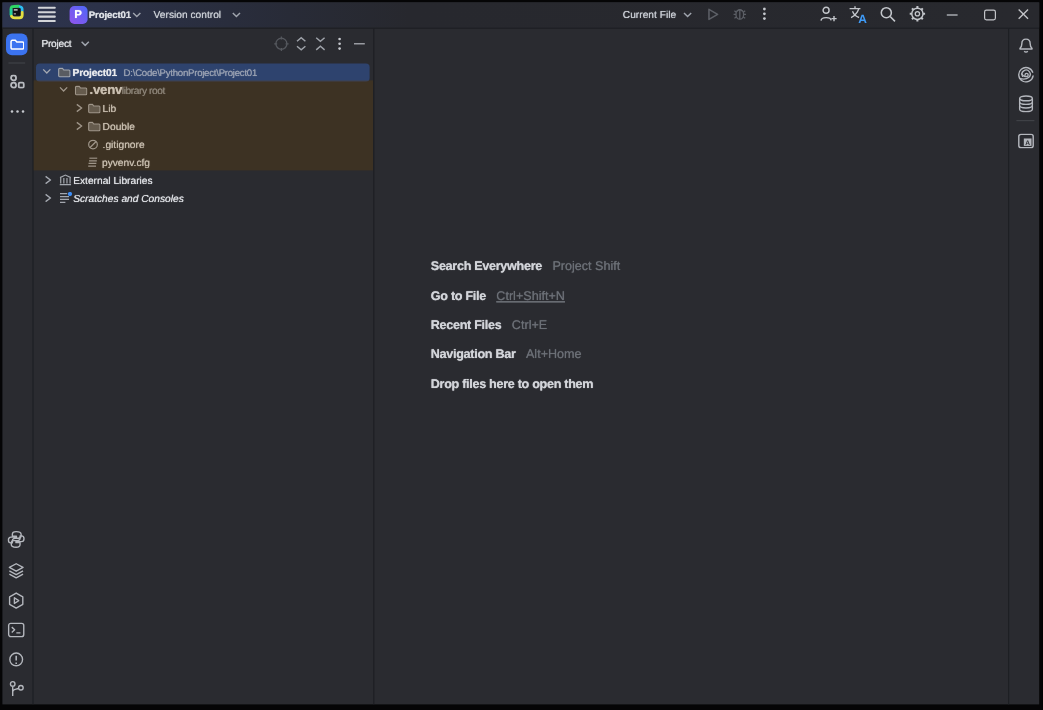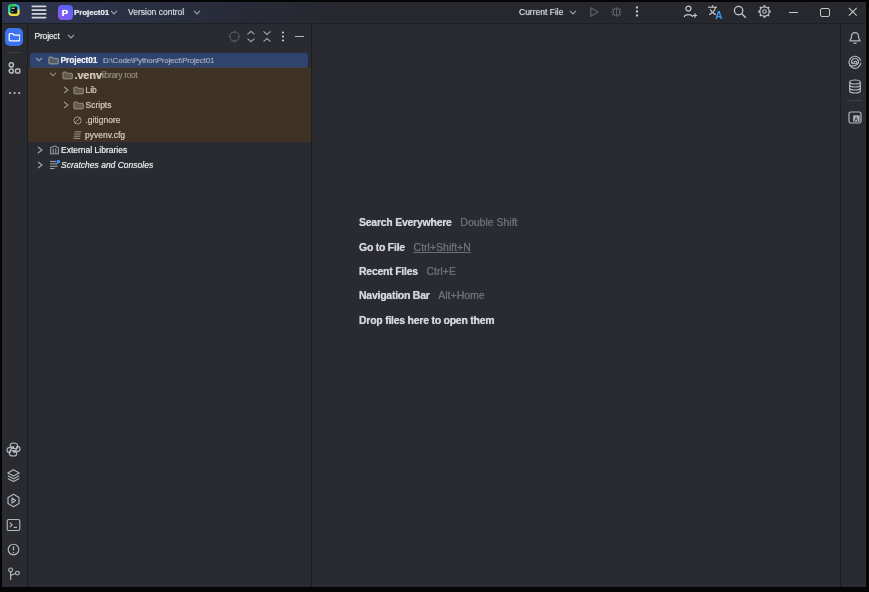--- a/index.html
+++ b/index.html
@@ -308,21 +308,21 @@
   <path d="M0.9,1.8 a0.8,0.8 0 0 1 0.8,-0.8 h2.4 l1,1.3 h4.4 a0.8,0.8 0 0 1 0.8,0.8 v4 a0.8,0.8 0 0 1 -0.8,0.8 h-7.8 a0.8,0.8 0 0 1 -0.8,-0.8 Z" fill="#63666c" stroke="#b6bac2" stroke-width="0.9"></path>
 </svg>
 <div class="txt" style="left:85.5px;top:82.5px;height:15px;line-height:15px;font-size:8.5px;color:#f0f2f6;">Lib</div>
 
 <svg style="left:62.5px;top:101px;" width="6" height="8" viewBox="0 0 6 8">
   <polyline points="1,1 5,4 1,7" fill="none" stroke="#b6bac2" stroke-width="1.1"></polyline>
 </svg>
 <svg style="left:72.5px;top:100.5px;" width="11" height="9" viewBox="0 0 11 9">
   <path d="M0.9,1.8 a0.8,0.8 0 0 1 0.8,-0.8 h2.4 l1,1.3 h4.4 a0.8,0.8 0 0 1 0.8,0.8 v4 a0.8,0.8 0 0 1 -0.8,0.8 h-7.8 a0.8,0.8 0 0 1 -0.8,-0.8 Z" fill="#63666c" stroke="#b6bac2" stroke-width="0.9"></path>
 </svg>
-<div class="txt" style="left:85.5px;top:97.5px;height:15px;line-height:15px;font-size:8.5px;color:#f0f2f6;">Scripts</div>
+<div class="txt" style="left:85.5px;top:97.5px;height:15px;line-height:15px;font-size:8.5px;color:#f0f2f6;">Double</div>
 
 <svg style="left:72.5px;top:115.5px;" width="9" height="9" viewBox="0 0 9 9">
   <g stroke="#b6bac2" stroke-width="1" fill="none">
     <circle cx="4.5" cy="4.5" r="3.6"></circle>
     <line x1="1.9" y1="7.1" x2="7.1" y2="1.9"></line>
   </g>
 </svg>
 <div class="txt" style="left:85.5px;top:112.5px;height:15px;line-height:15px;font-size:8.5px;color:#f0f2f6;">.gitignore</div>
 
 <svg style="left:71.5px;top:130.5px;" width="10" height="9" viewBox="0 0 10 9">
@@ -362,19 +362,19 @@
     <line x1="1" y1="3.8" x2="8.5" y2="3.8"></line>
     <line x1="1" y1="6.2" x2="8.5" y2="6.2"></line>
     <line x1="1" y1="8.6" x2="5.5" y2="8.6"></line>
   </g>
   <circle cx="9.3" cy="1.7" r="1.8" fill="#3d8ef7"></circle>
 </svg>
 <div class="txt" style="left:61px;top:157.5px;height:15px;line-height:15px;font-size:8.5px;color:#dfe1e5;font-style:italic;">Scratches and Consoles</div>
 
 <div class="vline" style="left:311px;top:24px;height:563px;"></div>
 
-<div class="txt" style="left:359px;top:215px;height:15px;line-height:15px;font-size:10.5px;font-weight:bold;letter-spacing:-0.25px;color:#d2d4d9;">Search Everywhere <span style="font-weight:normal;letter-spacing:0;color:#6b6f76;margin-left:6px;">Double Shift</span></div>
+<div class="txt" style="left:359px;top:215px;height:15px;line-height:15px;font-size:10.5px;font-weight:bold;letter-spacing:-0.25px;color:#d2d4d9;">Search Everywhere <span style="font-weight:normal;letter-spacing:0;color:#6b6f76;margin-left:6px;">Project Shift</span></div>
 <div class="txt" style="left:359px;top:239.5px;height:15px;line-height:15px;font-size:10.5px;font-weight:bold;letter-spacing:-0.25px;color:#d2d4d9;">Go to File <span style="font-weight:normal;letter-spacing:0;color:#6b6f76;margin-left:6px;text-decoration:underline;">Ctrl+Shift+N</span></div>
 <div class="txt" style="left:359px;top:264px;height:15px;line-height:15px;font-size:10.5px;font-weight:bold;letter-spacing:-0.25px;color:#d2d4d9;">Recent Files <span style="font-weight:normal;letter-spacing:0;color:#6b6f76;margin-left:6px;">Ctrl+E</span></div>
 <div class="txt" style="left:359px;top:288px;height:15px;line-height:15px;font-size:10.5px;font-weight:bold;letter-spacing:-0.25px;color:#d2d4d9;">Navigation Bar <span style="font-weight:normal;letter-spacing:0;color:#6b6f76;margin-left:6px;">Alt+Home</span></div>
 <div class="txt" style="left:359px;top:312.5px;height:15px;line-height:15px;font-size:10.5px;font-weight:bold;letter-spacing:-0.25px;color:#d2d4d9;">Drop files here to open them</div>
 
 </div>
 
 </body></html>

